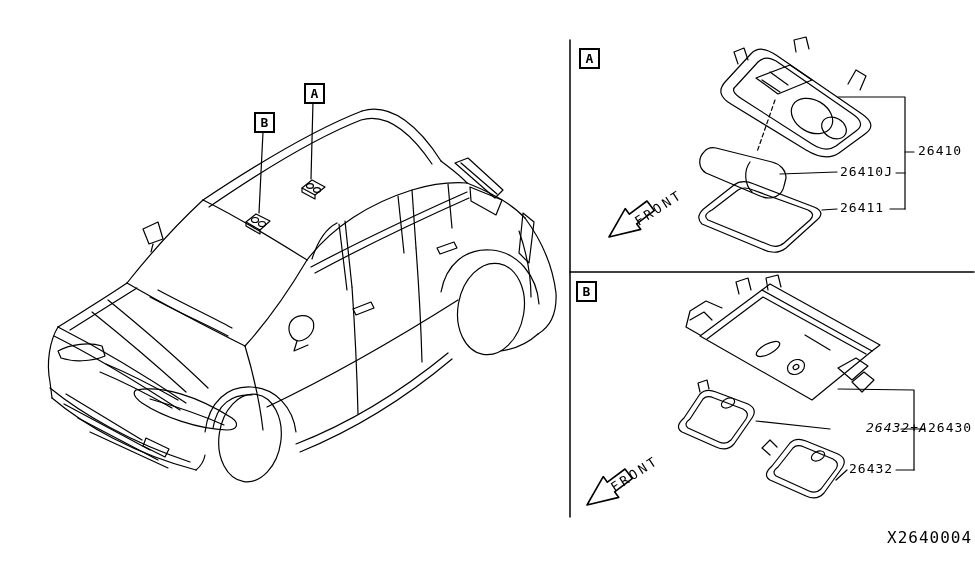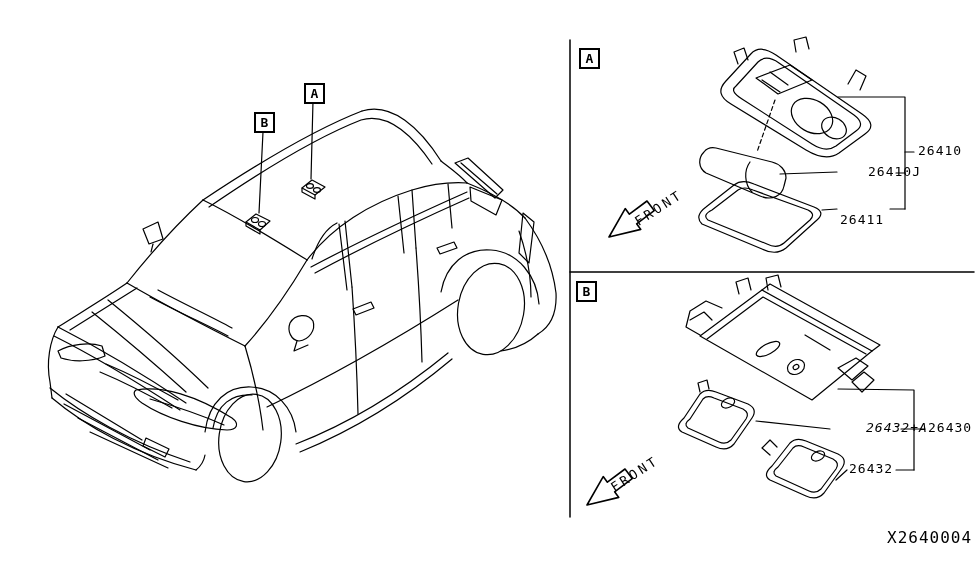--- a/index.html
+++ b/index.html
@@ -230,21 +230,21 @@
     <span>A</span>
   </div>
   <div class="callout-box" style="left:576px;top:281px;">
     <span>B</span>
   </div>
 
   <div class="front-label" style="left:636px;top:216px;">FRONT</div>
   <div class="front-label" style="left:612px;top:482px;">FRONT</div>
 
   <div class="part-label" style="left:918px;top:144px;">26410</div>
-  <div class="part-label" style="left:840px;top:165px;margin-left:28px;">26410J</div>
-  <div class="part-label" style="left:840px;top:201px;margin-top:12px;">26411</div>
+  <div class="part-label" style="left:840px;top:165px;">26410J</div>
+  <div class="part-label" style="left:840px;top:201px;">26411</div>
   <div class="part-label" style="left:866px;top:421px;font-style:italic;">26432+A</div>
   <div class="part-label" style="left:928px;top:421px;">26430</div>
   <div class="part-label" style="left:849px;top:462px;">26432</div>
 
   <div class="diagram-code" style="left:887px;top:530px;">X2640004</div>
 
 </div>
 
 </body></html>

